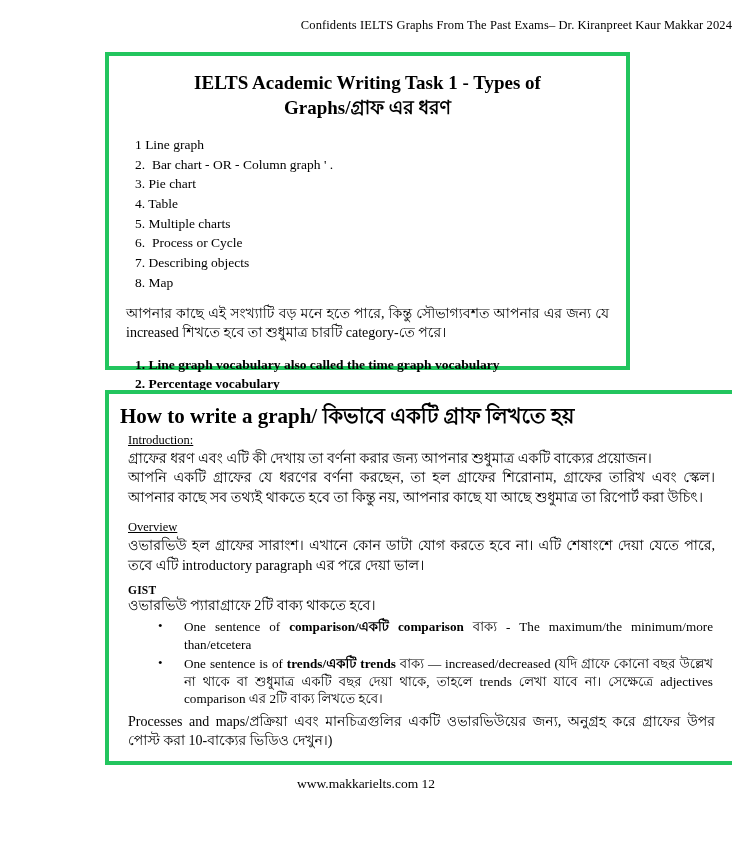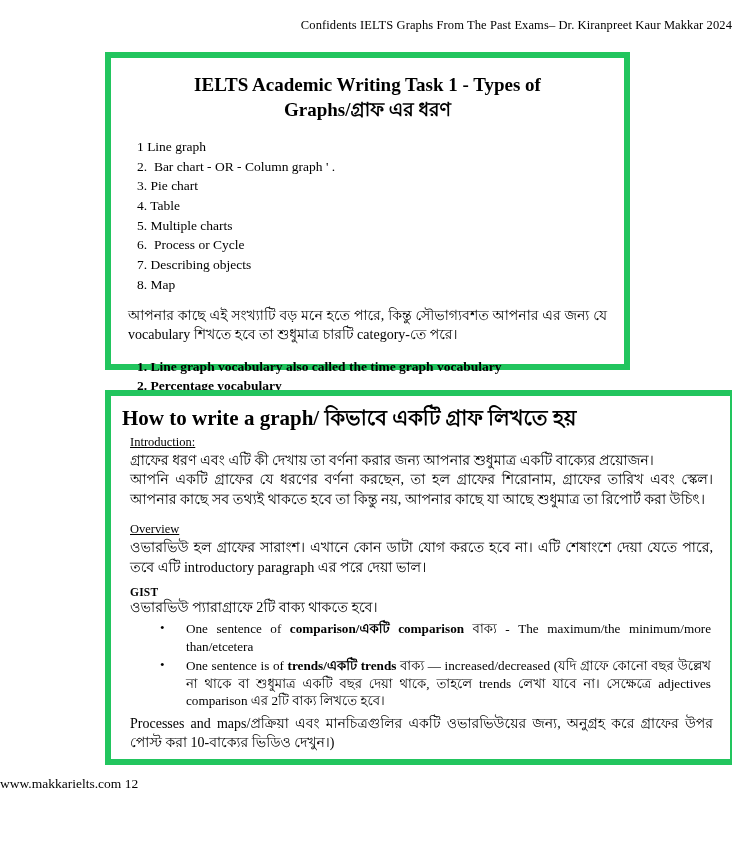--- a/index.html
+++ b/index.html
@@ -29,21 +29,21 @@
     top: 18px;
     width: 732px;
     text-align: right;
     font-size: 12.5px;
     font-family: "Liberation Serif", "DejaVu Serif", serif;
     letter-spacing: 0.1px;
   }
 
   .box {
     position: absolute;
-    border: 6px solid #22c55e;
+    border: 4px solid #22c55e;
     box-sizing: border-box;
     background: #ffffff;
   }
 
   #box-one {
     left: 105px;
     top: 52px;
     width: 525px;
     height: 318px;
   }
@@ -151,21 +151,21 @@
     line-height: 1.36;
     margin: 4px 8px 0 10px;
     text-align: justify;
   }
 
   .footer {
     position: absolute;
     left: 0;
     top: 776px;
     width: 732px;
-    text-align: left;
+    text-align: center;
     font-size: 13.5px;
   }
 
   b, .b { font-weight: bold; }
 </style>
 </head>
 <body>
 
 <div class="page">
 
@@ -183,21 +183,21 @@
         <li>1 Line graph</li>
         <li>2.  Bar chart - OR - Column graph ' .</li>
         <li>3. Pie chart</li>
         <li>4. Table</li>
         <li>5. Multiple charts</li>
         <li>6.  Process or Cycle</li>
         <li>7. Describing objects</li>
         <li>8. Map</li>
       </ul>
 
-      <div class="para-bn">আপনার কাছে এই সংখ্যাটি বড় মনে হতে পারে, কিন্তু সৌভাগ্যবশত আপনার এর জন্য যে vocabulary শিখতে হবে তা শুধুমাত্র চারটি category-তে পরে।</div>
+      <div class="para-bn">আপনার কাছে এই সংখ্যাটি বড় মনে হতে পারে, কিন্তু সৌভাগ্যবশত আপনার এর জন্য যে increased শিখতে হবে তা শুধুমাত্র চারটি category-তে পরে।</div>
 
       <ul class="list-bold">
         <li>1. Line graph vocabulary also called the time graph vocabulary</li>
         <li>2. Percentage vocabulary</li>
         <li>3. Process vocabulary</li>
         <li>4. Maps vocabulary</li>
       </ul>
 
     </div>
   </div>

